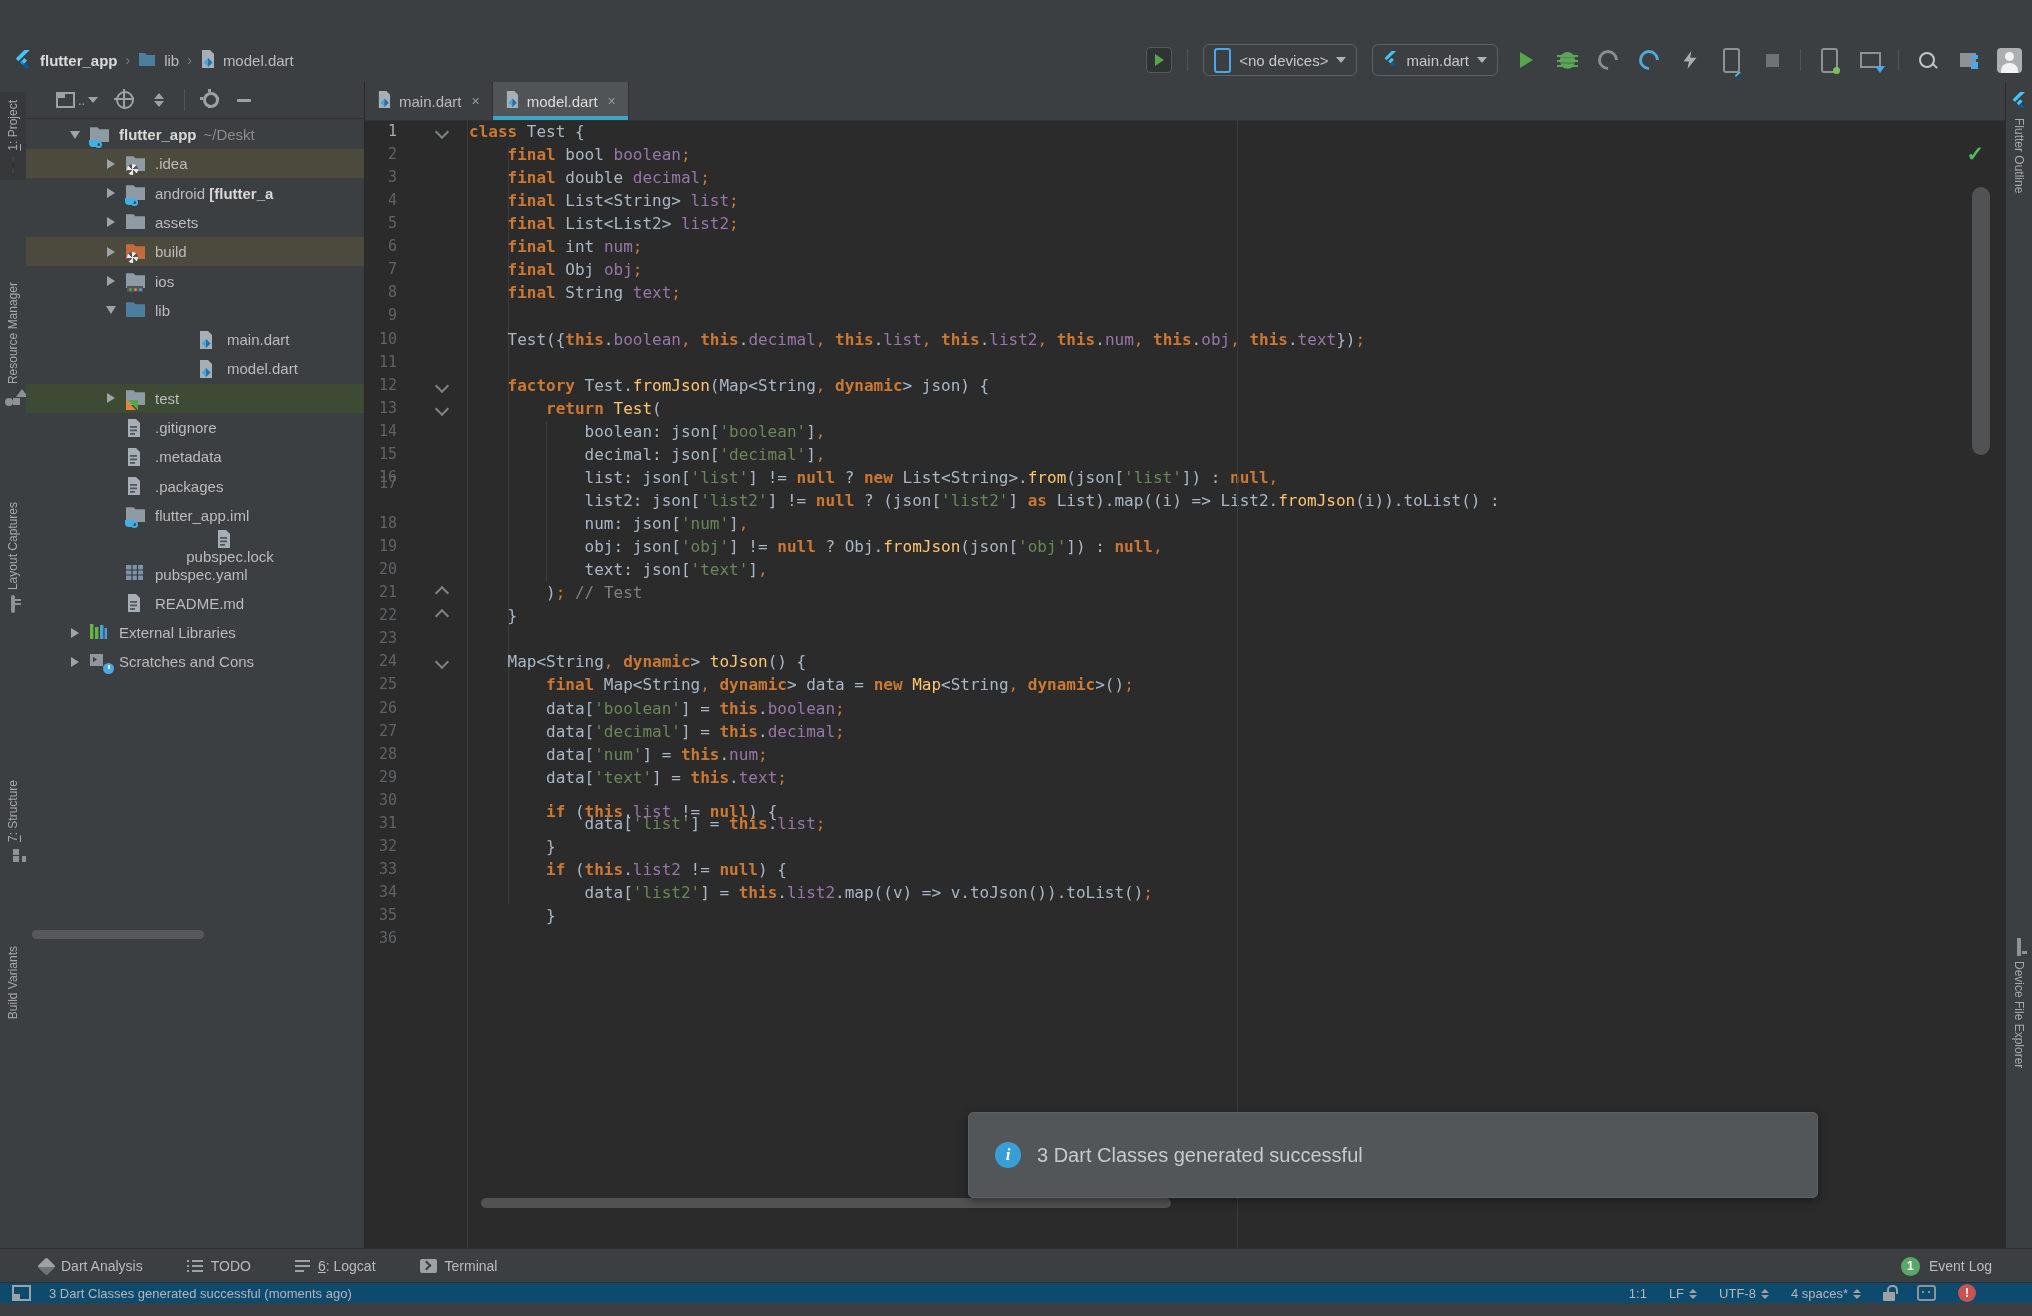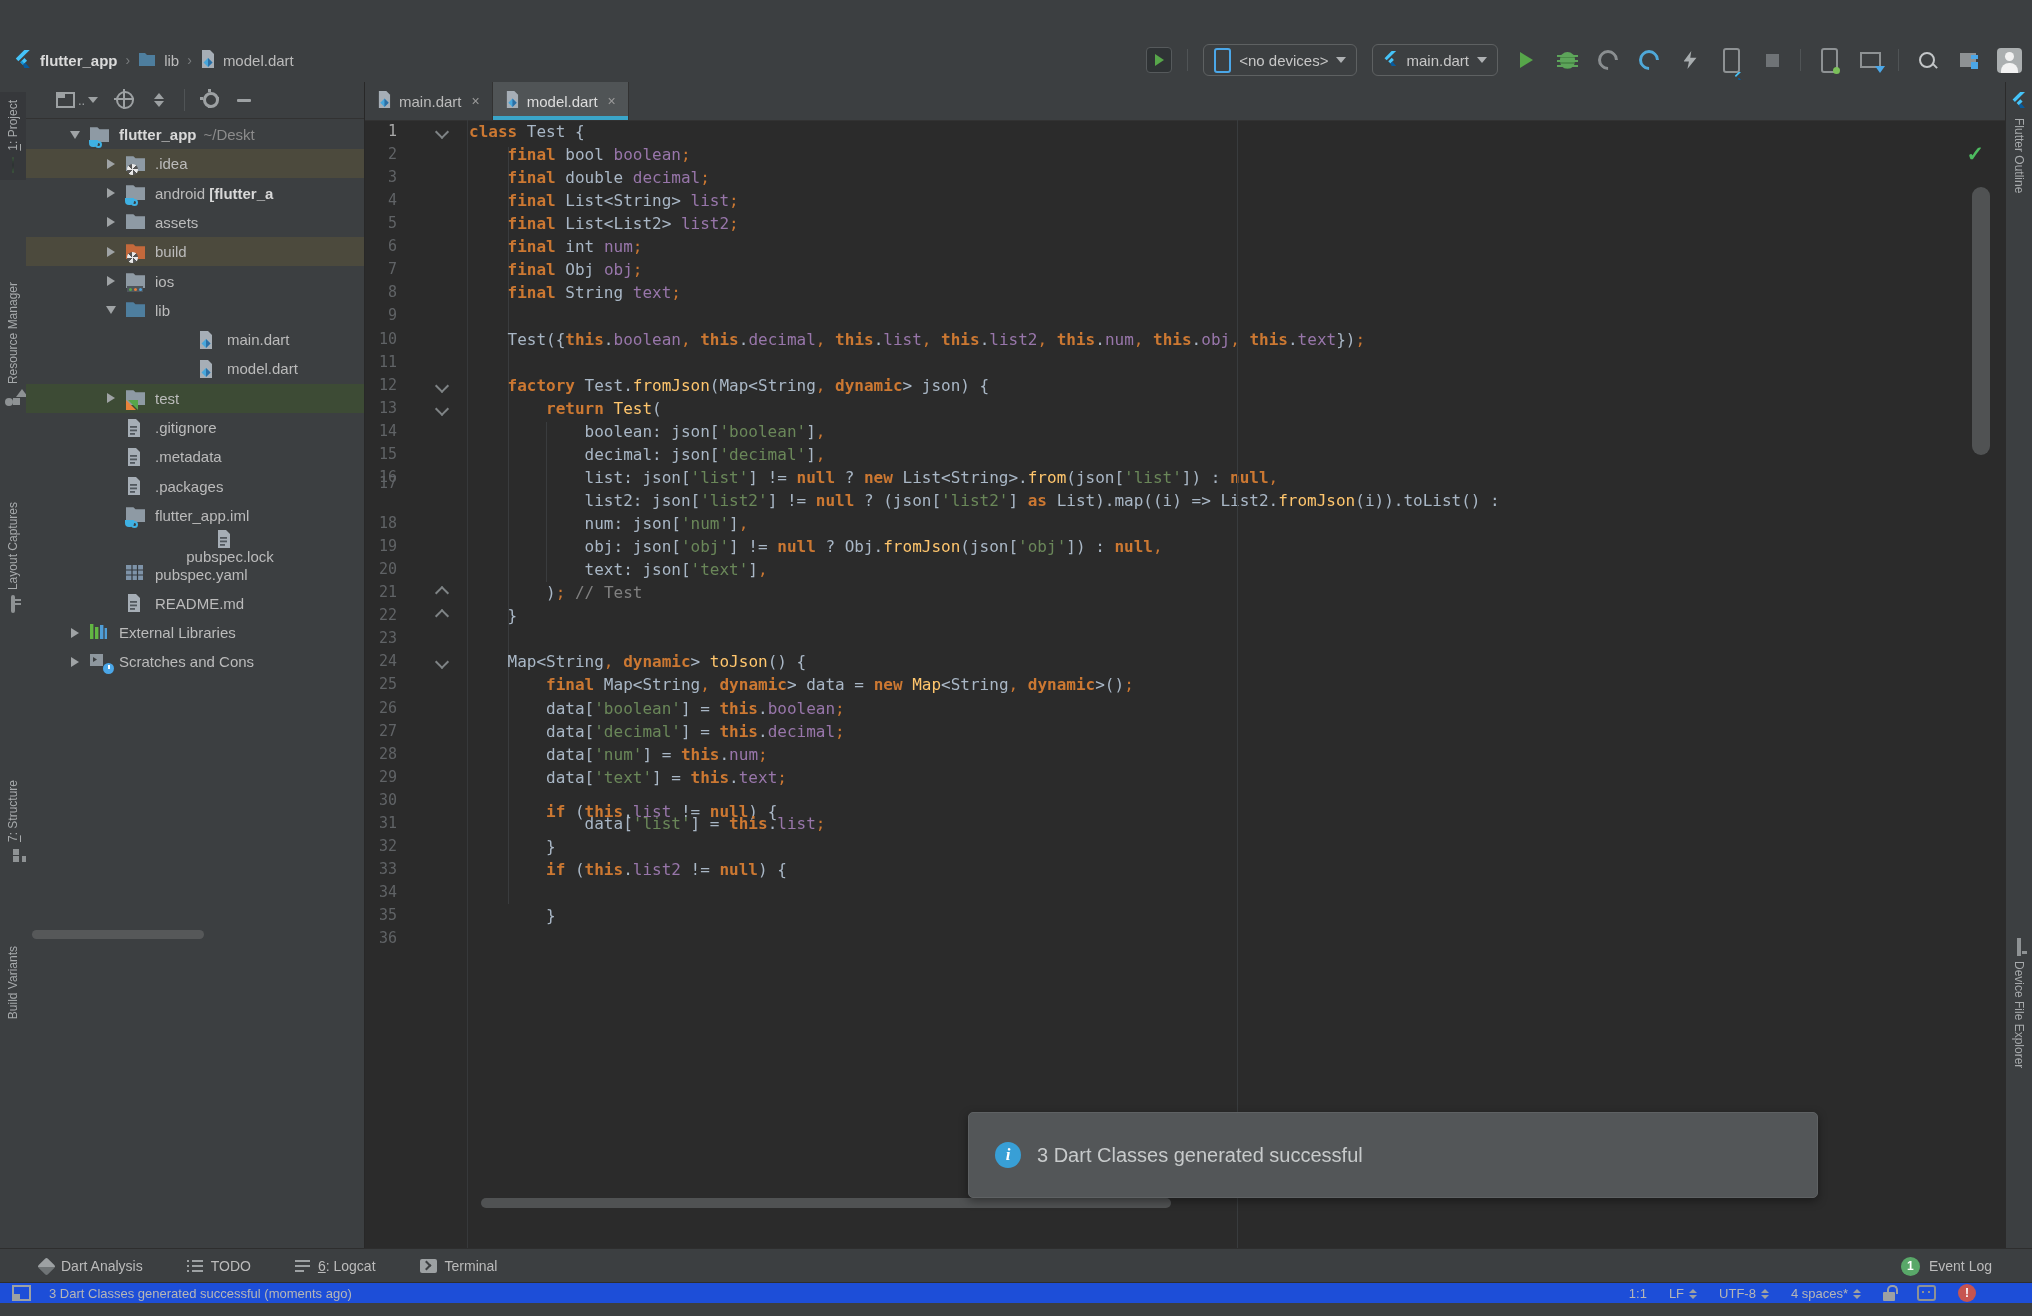--- a/index.html
+++ b/index.html
@@ -166,21 +166,21 @@
   .i-list::before{content:"";position:absolute;left:5px;top:0;width:11px;height:2px;background:#9DA1A3;box-shadow:0 5px 0 #9DA1A3,0 10px 0 #9DA1A3;}
   .i-list::after{content:"";position:absolute;left:0;top:0;width:2px;height:2px;background:#9DA1A3;box-shadow:0 5px 0 #9DA1A3,0 10px 0 #9DA1A3;}
   .i-loglines{position:relative;width:15px;height:12px;}
   .i-loglines::before{content:"";position:absolute;left:0;top:0;width:15px;height:2px;background:#9DA1A3;box-shadow:0 5px 0 #9DA1A3;}
   .i-loglines::after{content:"";position:absolute;left:0;top:10px;width:9px;height:2px;background:#9DA1A3;}
   .i-term{width:17px;height:14px;background:#9DA1A3;border-radius:2px;position:relative;}
   .i-term::before{content:"";position:absolute;left:3px;top:3px;width:5px;height:5px;border-right:2px solid #3C3F41;border-bottom:2px solid #3C3F41;transform:rotate(-45deg);}
   .bb-right{margin-left:auto;margin-right:40px;display:flex;align-items:center;gap:9px;}
   .balloon{width:19px;height:19px;border-radius:50%;background:#59A869;color:#fff;font-size:12px;font-weight:bold;
     display:flex;align-items:center;justify-content:center;}
-  .statusbar{position:absolute;left:0;top:1282px;width:2032px;height:20px;background:#1d4ed8;
+  .statusbar{position:absolute;left:0;top:1282px;width:2032px;height:20px;background:#0c4a6e;
     border-top:1px solid #2E2E2E;display:flex;align-items:center;font-size:13px;color:#B6B6B6;}
   .sb-winic{width:15px;height:12px;border:2px solid #9DA1A3;margin-left:12px;position:relative;flex:none;}
   .sb-winic::after{content:"";position:absolute;left:0;bottom:0;width:6px;height:5px;background:#9DA1A3;}
   .sb-msg{margin-left:18px;}
   .sb-right{margin-left:auto;display:flex;align-items:center;gap:22px;margin-right:56px;}
   .updn{display:inline-flex;flex-direction:column;gap:2px;margin-left:5px;vertical-align:middle;}
   .updn i{display:block;width:0;height:0;border-left:4px solid transparent;border-right:4px solid transparent;}
   .updn i.up{border-bottom:4px solid #9DA1A3;}
   .updn i.dn{border-top:4px solid #9DA1A3;}
   .i-lock{width:12px;height:9px;background:#9DA1A3;border-radius:1px;position:relative;margin-top:6px;}
@@ -654,20 +654,21 @@
             <div class="cl" style="top: 530.38px;"><span class="tk-t">    Map&lt;String</span><span class="tk-p">,</span><span class="tk-t"> </span><span class="tk-k">dynamic</span><span class="tk-t">&gt; </span><span class="tk-fn">toJson</span><span class="tk-t">() {</span></div>
             <div class="cl" style="top: 553.44px;"><span class="tk-t">        </span><span class="tk-k">final</span><span class="tk-t"> Map&lt;String</span><span class="tk-p">,</span><span class="tk-t"> </span><span class="tk-k">dynamic</span><span class="tk-t">&gt; data = </span><span class="tk-k">new</span><span class="tk-t"> </span><span class="tk-fn">Map</span><span class="tk-t">&lt;String</span><span class="tk-p">,</span><span class="tk-t"> </span><span class="tk-k">dynamic</span><span class="tk-t">&gt;()</span><span class="tk-p">;</span></div>
             <div class="cl" style="top: 576.5px;"><span class="tk-t">        data[</span><span class="tk-s">'boolean'</span><span class="tk-t">] = </span><span class="tk-k">this</span><span class="tk-t">.</span><span class="tk-f">boolean</span><span class="tk-p">;</span></div>
             <div class="cl" style="top: 599.56px;"><span class="tk-t">        data[</span><span class="tk-s">'decimal'</span><span class="tk-t">] = </span><span class="tk-k">this</span><span class="tk-t">.</span><span class="tk-f">decimal</span><span class="tk-p">;</span></div>
             <div class="cl" style="top: 622.62px;"><span class="tk-t">        data[</span><span class="tk-s">'num'</span><span class="tk-t">] = </span><span class="tk-k">this</span><span class="tk-t">.</span><span class="tk-f">num</span><span class="tk-p">;</span></div>
             <div class="cl" style="top: 645.68px;"><span class="tk-t">        data[</span><span class="tk-s">'text'</span><span class="tk-t">] = </span><span class="tk-k">this</span><span class="tk-t">.</span><span class="tk-f">text</span><span class="tk-p">;</span></div>
             <div class="cl" style="top: 680px;"><span class="tk-t">        </span><span class="tk-k">if</span><span class="tk-t"> (</span><span class="tk-k">this</span><span class="tk-t">.</span><span class="tk-f">list</span><span class="tk-t"> != </span><span class="tk-k">null</span><span class="tk-t">) {</span></div>
             <div class="cl" style="top: 691.8px;"><span class="tk-t">            data[</span><span class="tk-s">'list'</span><span class="tk-t">] = </span><span class="tk-k">this</span><span class="tk-t">.</span><span class="tk-f">list</span><span class="tk-p">;</span></div>
             <div class="cl" style="top: 714.86px;"><span class="tk-t">        }</span></div>
             <div class="cl" style="top: 737.92px;"><span class="tk-t">        </span><span class="tk-k">if</span><span class="tk-t"> (</span><span class="tk-k">this</span><span class="tk-t">.</span><span class="tk-f">list2</span><span class="tk-t"> != </span><span class="tk-k">null</span><span class="tk-t">) {</span></div>
+            <div class="cl" style="top: 760.98px;"><span class="tk-t">            data[</span><span class="tk-s">'list2'</span><span class="tk-t">] = </span><span class="tk-k">this</span><span class="tk-t">.</span><span class="tk-f">list2</span><span class="tk-t">.map((v) =&gt; v.toJson()).toList()</span><span class="tk-p">;</span></div>
             <div class="cl" style="top: 784.04px;"><span class="tk-t">        }</span></div>
             <div class="cl" style="top: 807.1px;"></div>
           </div>
         <div class="marginline"></div>
         <div class="inspect-ok">✓</div>
         <div class="vscroll"></div>
         <div class="hscroll"></div>
       </div>
     </div>
 

